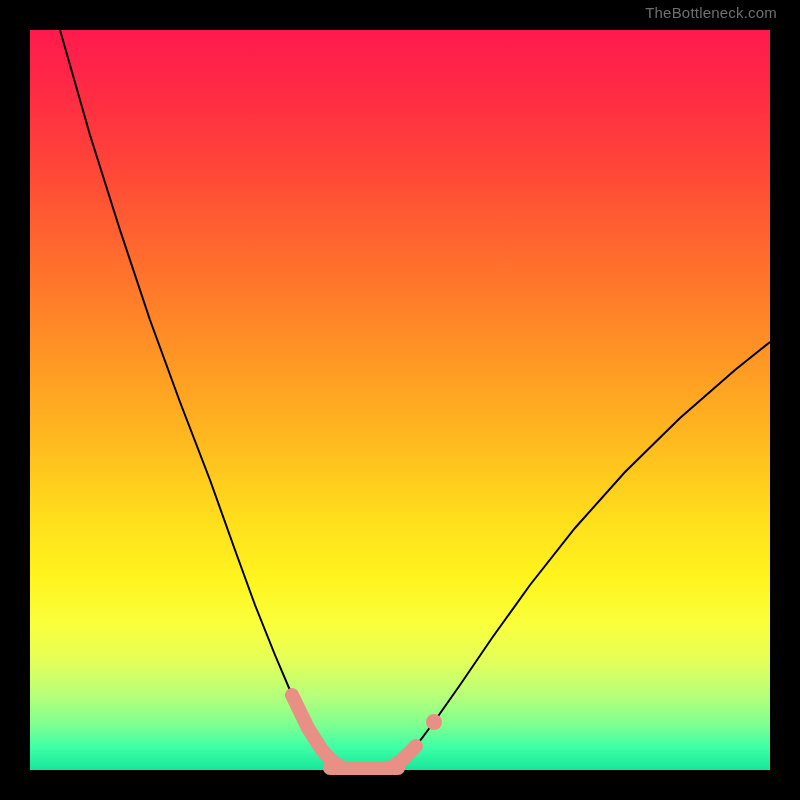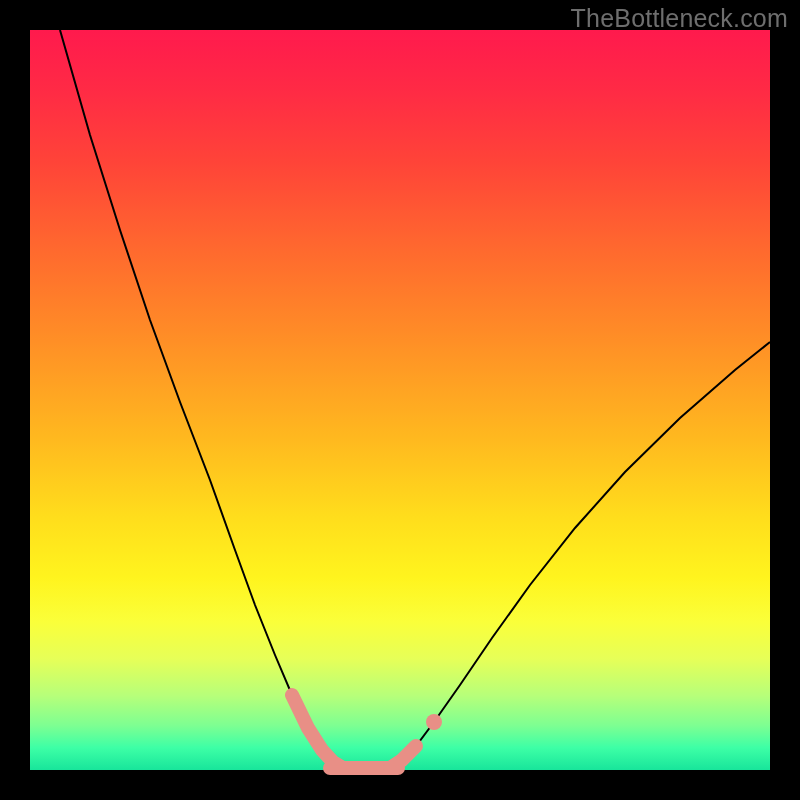--- a/index.html
+++ b/index.html
@@ -36,23 +36,23 @@
       #e6ff58 85%,
       #b6ff7a 90%,
       #7dff92 94%,
       #3dffa6 97%,
       #18e59b 100%
     );
   }
   .watermark {
     position: absolute;
     top: 4px;
-    right: 12px;
+    right: 23px;
     color: #6e6e6e;
-    font-size: 25px;
+    font-size: 15px;
     font-weight: 500;
     letter-spacing: 0.2px;
   }
   svg.curves {
     position: absolute;
     left: 30px;
     top: 30px;
     width: 740px;
     height: 740px;
     overflow: visible;

